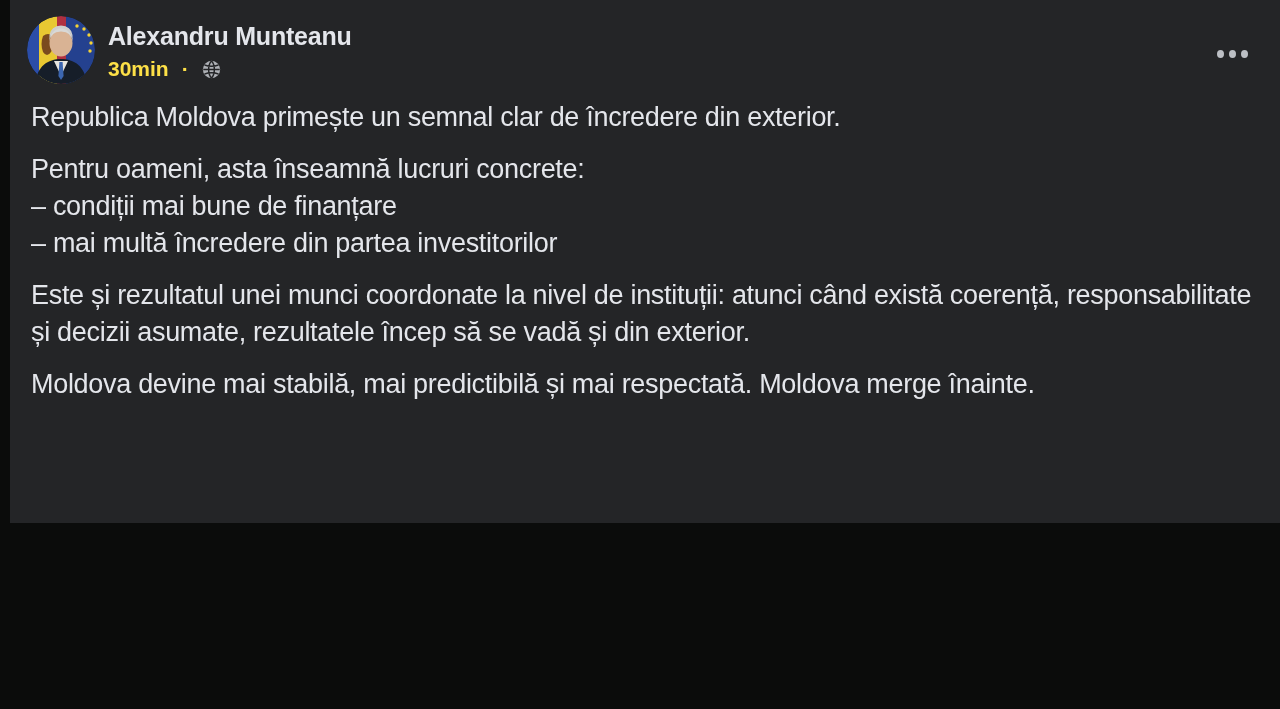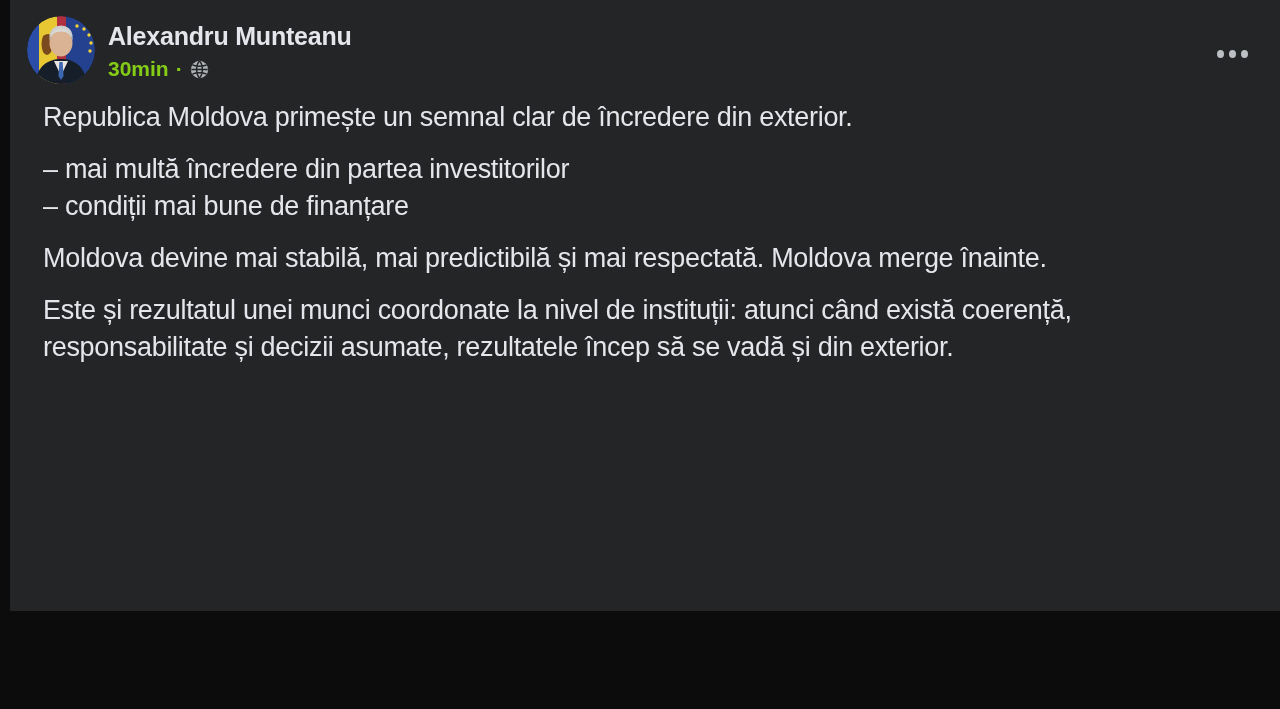--- a/index.html
+++ b/index.html
@@ -9,21 +9,21 @@
     height: 709px;
     background: #0b0c0b;
     overflow: hidden;
     font-family: "Liberation Sans", sans-serif;
   }
   .post-card {
     position: absolute;
     left: 10px;
     top: 0;
     width: 1270px;
-    height: 611px;
+    height: 523px;
     background: #242527;
     box-sizing: border-box;
   }
   .post-header {
     display: flex;
     align-items: flex-start;
     padding: 16px 24px 0 17px;
     position: relative;
   }
   .avatar {
@@ -45,23 +45,24 @@
     font-size: 25px;
     font-weight: 700;
     line-height: 28px;
     letter-spacing: -0.2px;
     cursor: pointer;
   }
   .meta-row {
     display: flex;
     align-items: center;
     margin-top: 7px;
-    color: #84cc16;
+    color: #fde047;
     font-size: 21px;
     font-weight: 600;
+    gap: 6px;
   }
   .meta-row .timestamp { cursor: pointer; }
   .meta-row .separator {
     margin: 0 7px;
     font-weight: 700;
   }
   .globe-icon {
     width: 19px;
     height: 19px;
     display: inline-block;
@@ -86,21 +87,21 @@
     background: #bcbfc4;
   }
   .post-content {
     margin-top: 15px;
     padding: 0 26px 0 17px;
     color: #e4e6eb;
     font-size: 27px;
     line-height: 37px;
     letter-spacing: -0.3px;
   }
-  .para { margin: 0 0 15px 16px; }
+  .para { margin: 0 0 15px 4px; }
   .para:last-child { margin-bottom: 0; }
 </style>
 </head>
 <body>
 
 <div class="post-card">
 
   <div class="post-header">
 
     <div class="avatar">
@@ -156,28 +157,29 @@
   </div>
 
   <div class="post-content">
 
     <div class="para">
       <div>Republica Moldova primește un semnal clar de încredere din exterior.</div>
     </div>
 
 
     <div class="para">
+      <div>Pentru oameni, asta înseamnă lucruri concrete:</div>
+      <div>– condiții mai bune de finanțare</div>
       <div>– mai multă încredere din partea investitorilor</div>
-      <div>– condiții mai bune de finanțare</div>
     </div>
 
 
     <div class="para">
-      <div>Moldova devine mai stabilă, mai predictibilă și mai respectată. Moldova merge înainte.</div>
+      <div>Este și rezultatul unei munci coordonate la nivel de instituții: atunci când există coerență, responsabilitate și decizii asumate, rezultatele încep să se vadă și din exterior.</div>
     </div>
 
     <div class="para">
-      <div>Este și rezultatul unei munci coordonate la nivel de instituții: atunci când există coerență, responsabilitate și decizii asumate, rezultatele încep să se vadă și din exterior.</div>
+      <div>Moldova devine mai stabilă, mai predictibilă și mai respectată. Moldova merge înainte.</div>
     </div>
 
   </div>
 
 </div>
 
 </body></html>

